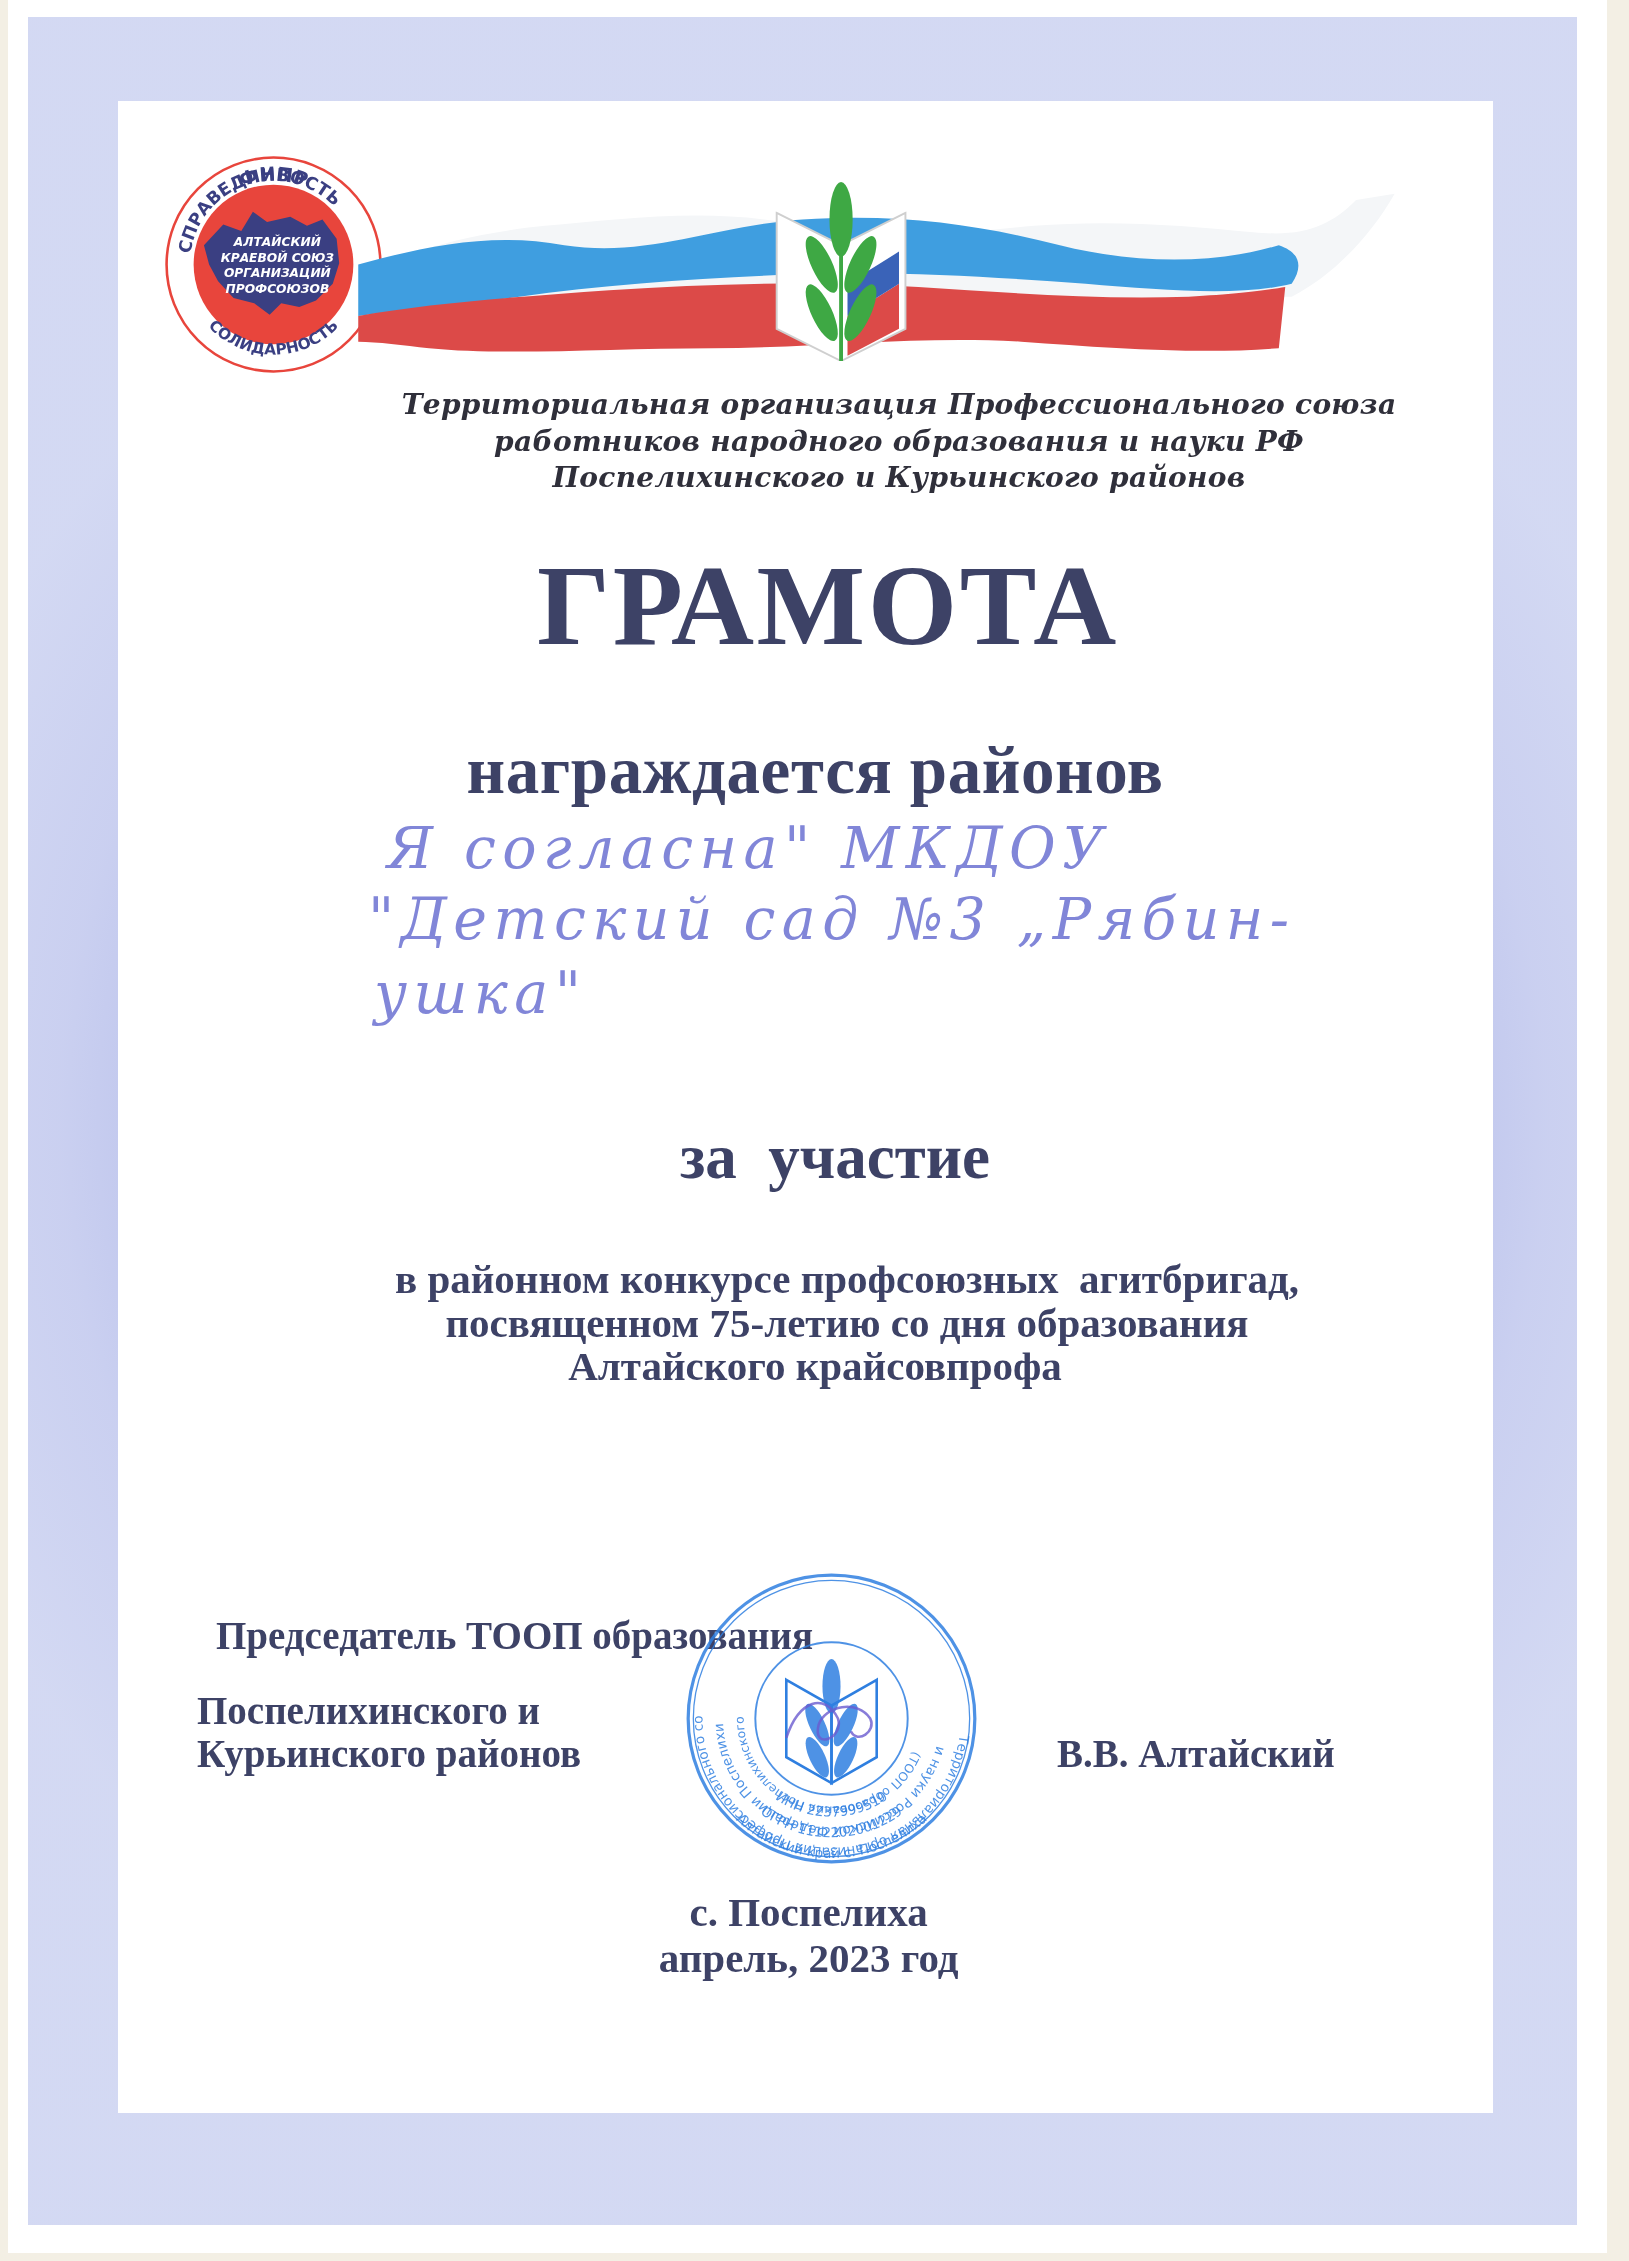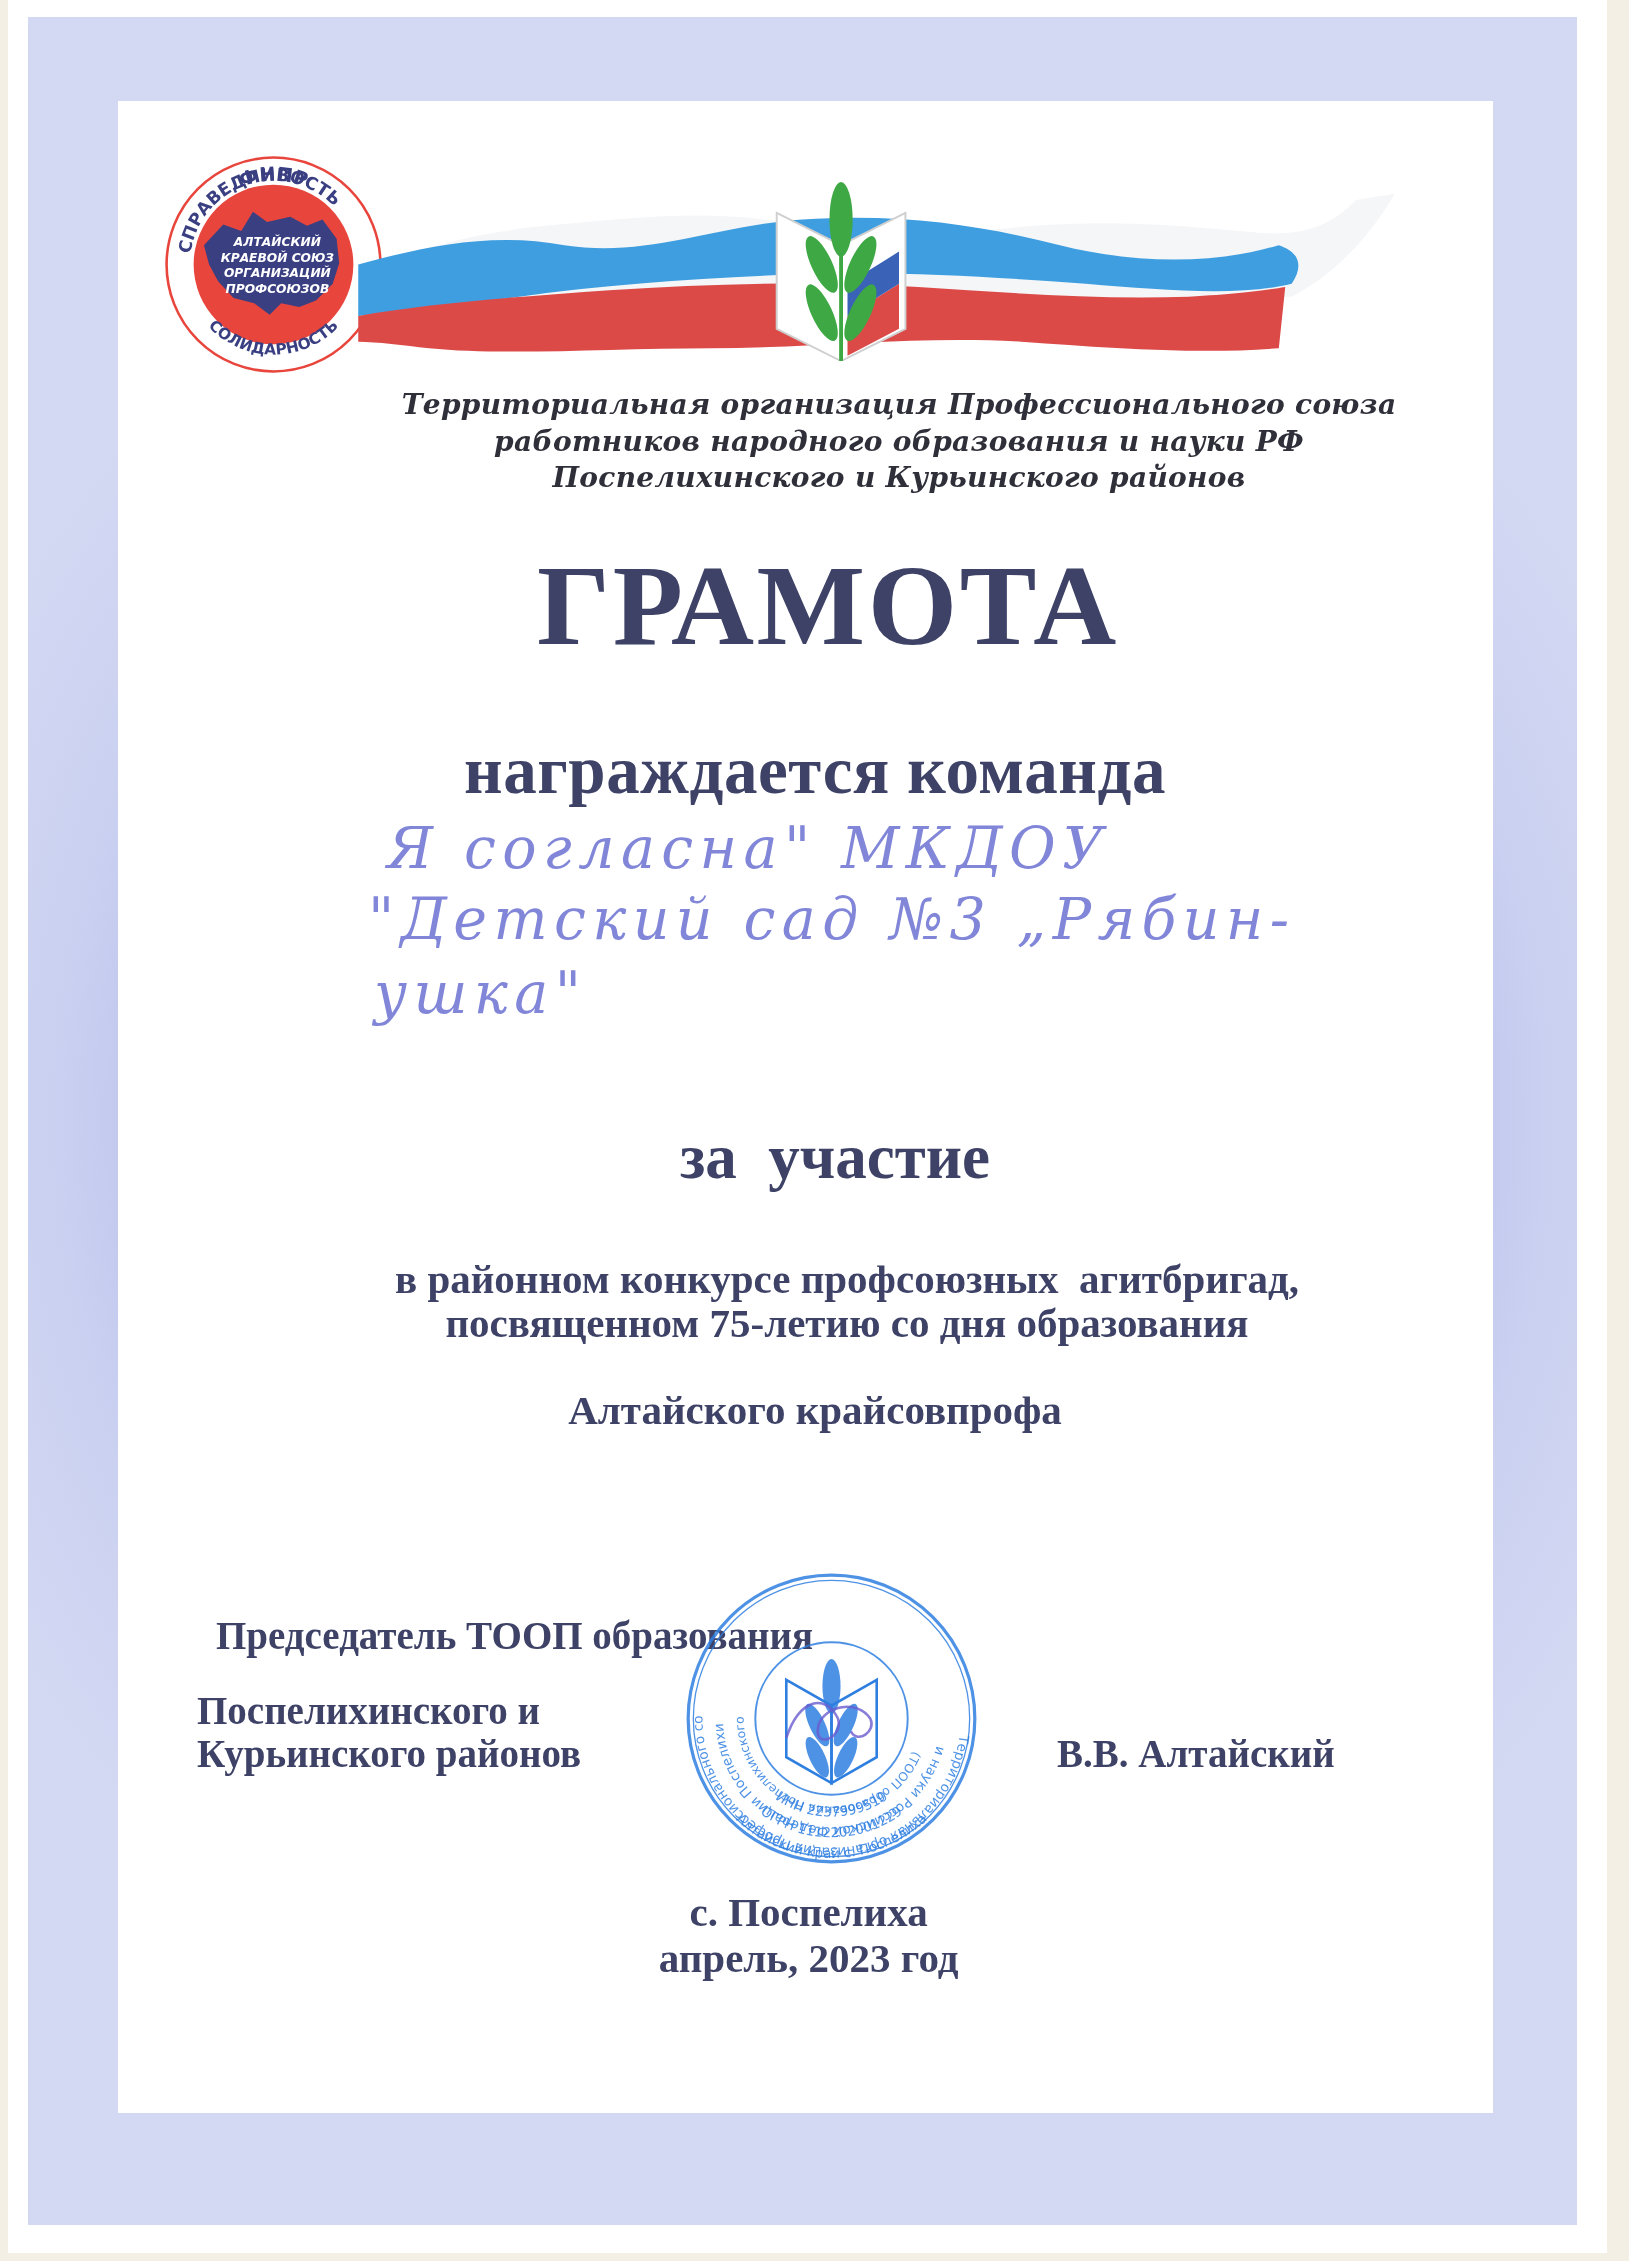--- a/index.html
+++ b/index.html
@@ -118,31 +118,31 @@
     <ellipse cx="130" cy="195" rx="16" ry="48" fill="#3ea844" transform="rotate(25 130 195)"></ellipse>
   </g>
 </svg>
 
 <div class="abs center-text org-line" style="top:387px; left:84px;">Территориальная организация Профессионального союза</div>
 <div class="abs center-text org-line" style="top:424px; left:84px;">работников  народного образования и науки РФ</div>
 <div class="abs center-text org-line" style="top:460px; left:84px;">Поспелихинского и Курьинского районов</div>
 
 <div class="abs center-text title dark" style="top:548px; left:0px;margin-left:13px;">ГРАМОТА</div>
 
-<div class="abs center-text awarded dark" style="top:735px; left:0px;">награждается команда</div>
+<div class="abs center-text awarded dark" style="top:735px; left:0px;">награждается районов</div>
 
 <div class="abs hand" style="top:816px; left:387px;">Я согласна" МКДОУ</div>
 <div class="abs hand" style="top:887px; left:368px;">"Детский сад №3 „Рябин-</div>
 <div class="abs hand" style="top:961px; left:374px;">ушка"</div>
 
 <div class="abs center-text for dark" style="top:1125px; left:0px; white-space:pre;">за  участие</div>
 
 <div class="abs center-text comp dark" style="top:1257px; left:32px; white-space:pre;">в районном конкурсе профсоюзных  агитбригад,</div>
 <div class="abs center-text comp dark" style="top:1301px; left:32px;">посвященном 75-летию со дня образования</div>
-<div class="abs center-text comp dark" style="top:1344px; left:0px;margin-top:44px;">Алтайского крайсовпрофа</div>
+<div class="abs center-text comp dark" style="top:1344px; left:0px;">Алтайского крайсовпрофа</div>
 
 <div class="abs sig dark" style="top:1614px; left:216px;">Председатель ТООП образования</div>
 <div class="abs sig dark" style="top:1689px; left:197px;">Поспелихинского и</div>
 <div class="abs sig dark" style="top:1732px; left:197px;">Курьинского районов</div>
 <div class="abs sig dark" style="top:1732px; left:1057px;">В.В. Алтайский</div>
 
 <svg class="abs stamp" viewBox="0 0 460 460">
   <defs>
     <path id="st1" d="M 30 230 A 200 200 0 1 1 430 230 A 200 200 0 1 1 30 230"></path>
     <path id="st2" d="M 62 230 A 168 168 0 1 1 398 230 A 168 168 0 1 1 62 230"></path>

